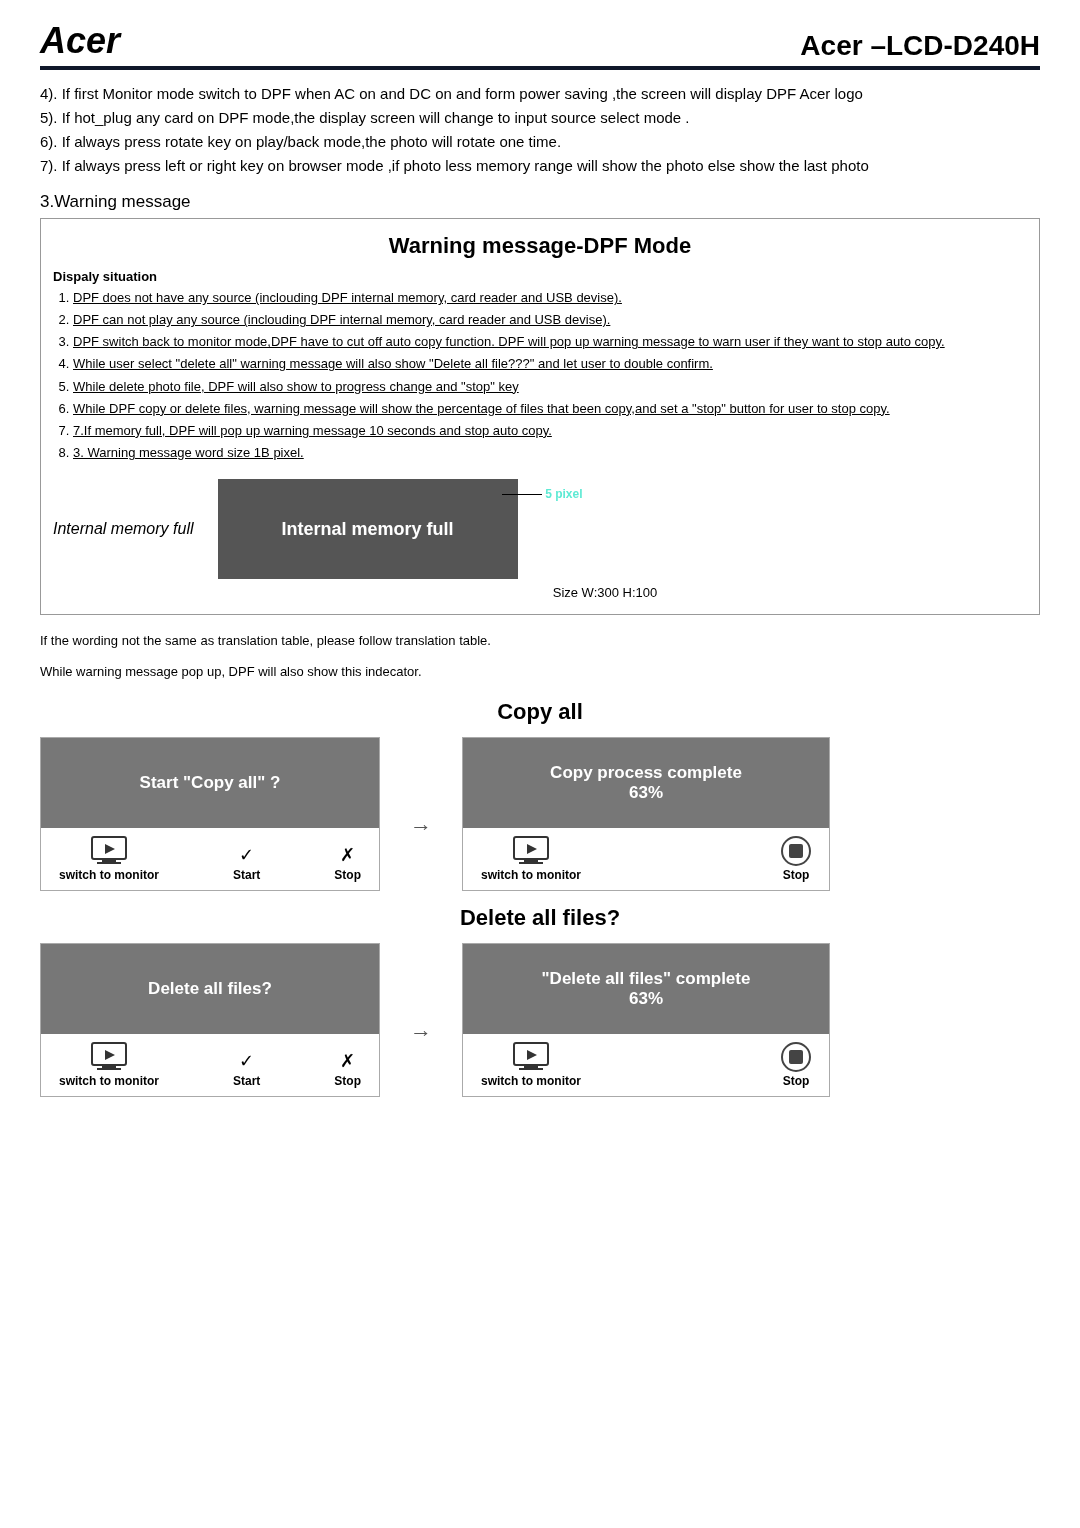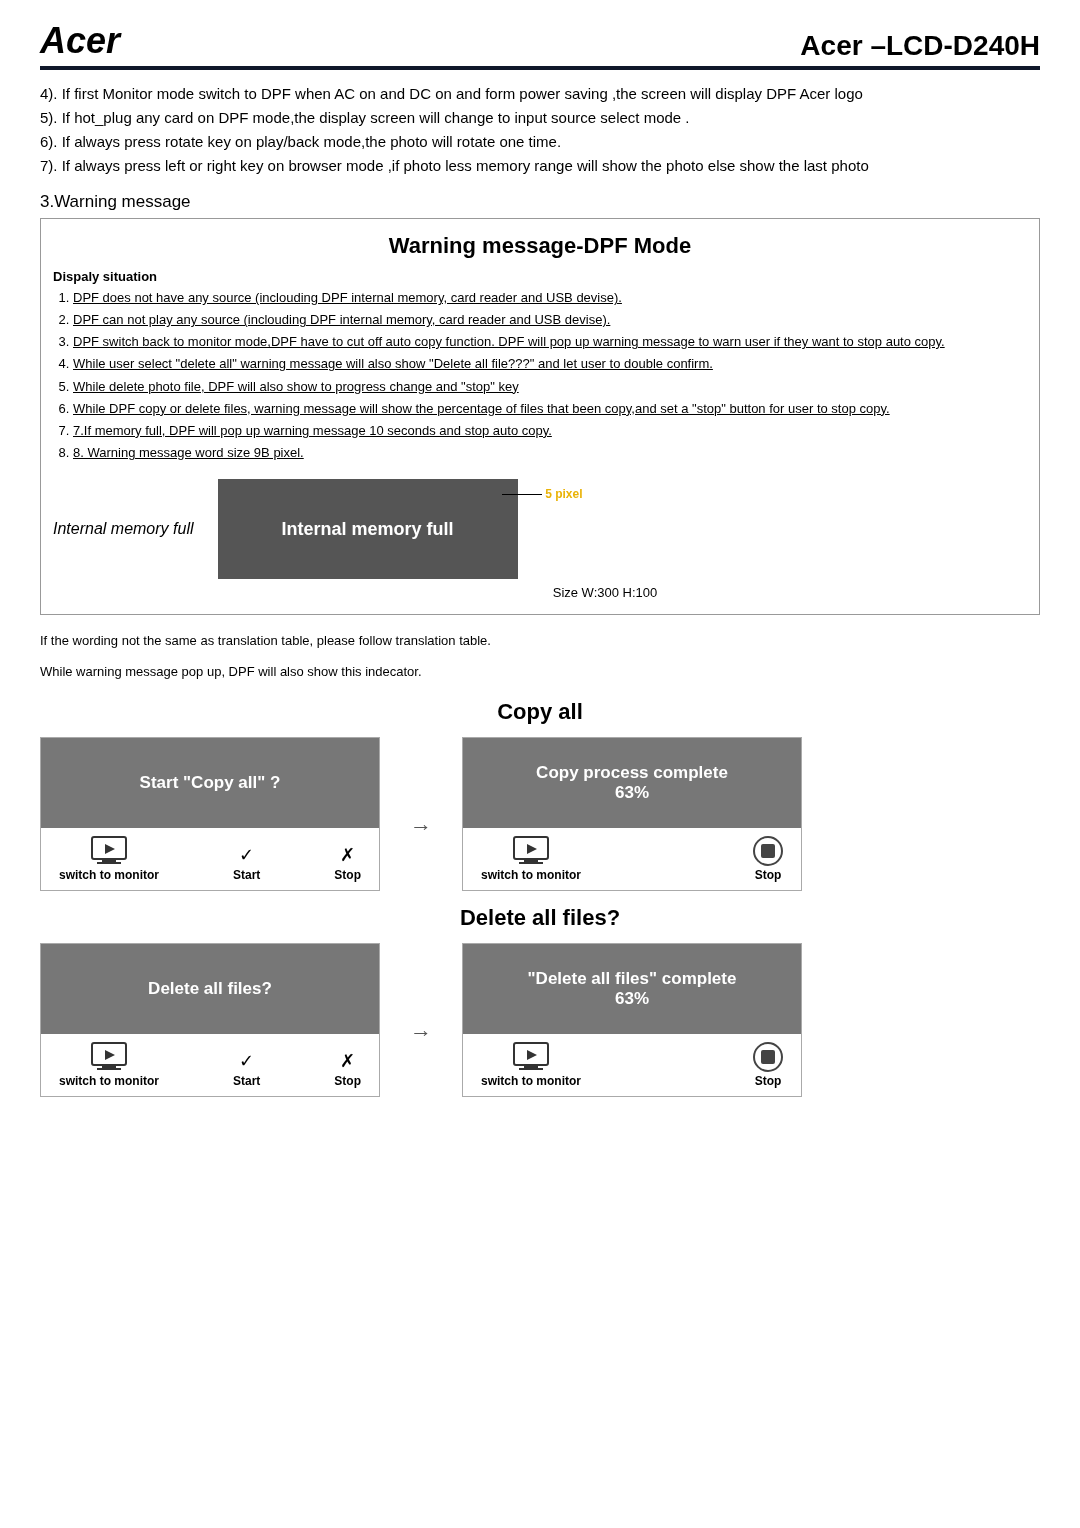--- a/index.html
+++ b/index.html
@@ -81,21 +81,21 @@
       height: 100px;
       display: flex;
       align-items: center;
       justify-content: center;
       font-size: 18px;
       font-weight: bold;
       position: relative;
     }
     .pixel-label {
       font-size: 12px;
-      color: #eab308;
+      color: #5eead4;
       position: absolute;
       right: -65px;
       top: 8px;
       white-space: nowrap;
     }
     .size-label {
       text-align: center;
       font-size: 13px;
       margin-top: 6px;
       margin-left: 130px;
@@ -115,21 +115,21 @@
       gap: 30px;
       margin-bottom: 14px;
     }
     .dialog-box {
       border: 1px solid #aaa;
       width: 340px;
       min-height: 130px;
     }
     .dialog-box-right {
       border: 1px solid #aaa;
-      width: 340px;
+      width: 368px;
       min-height: 130px;
     }
     .dialog-gray {
       background: #777;
       color: #fff;
       display: flex;
       align-items: center;
       justify-content: center;
       flex-direction: column;
       padding: 24px 10px;
@@ -216,21 +216,21 @@
     <div class="warning-heading">Warning message-DPF Mode</div>
     <div class="warning-label">Dispaly situation</div>
     <ol class="warning-list">
       <li>DPF does not have any source (inclouding DPF internal memory, card reader and USB devise).</li>
       <li>DPF can not play any source (inclouding DPF internal memory, card reader and USB devise).</li>
       <li>DPF switch back to monitor mode,DPF have to cut off auto copy function. DPF will pop up warning message to warn user if they want to stop auto copy.</li>
       <li>While user select "delete all" warning message will also show "Delete all file???" and let user to double confirm.</li>
       <li>While delete photo file, DPF will also show to progress change and "stop" key</li>
       <li>While DPF copy or delete files, warning message will show the percentage of files that been copy,and set a "stop" button for user to stop copy.</li>
       <li>7.If memory full, DPF will pop up warning message 10 seconds and stop auto copy.</li>
-      <li>8. Warning message word size 9B pixel.</li>
+      <li>3. Warning message word size 1B pixel.</li>
     </ol>
 
     <div class="memory-demo">
       <span class="memory-label">Internal memory full</span>
       <div style="position:relative; display:inline-block;">
         <div class="memory-box">
           <span>Internal memory full</span>
           <span class="pixel-label">
             <span style="border-top: 1px solid #000; display:inline-block; width:40px; vertical-align:middle;"></span>
             <span>5 pixel</span>

